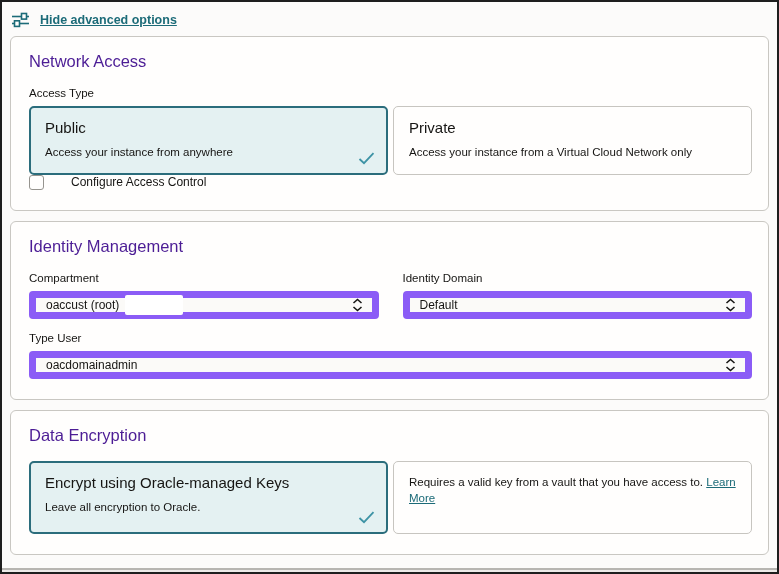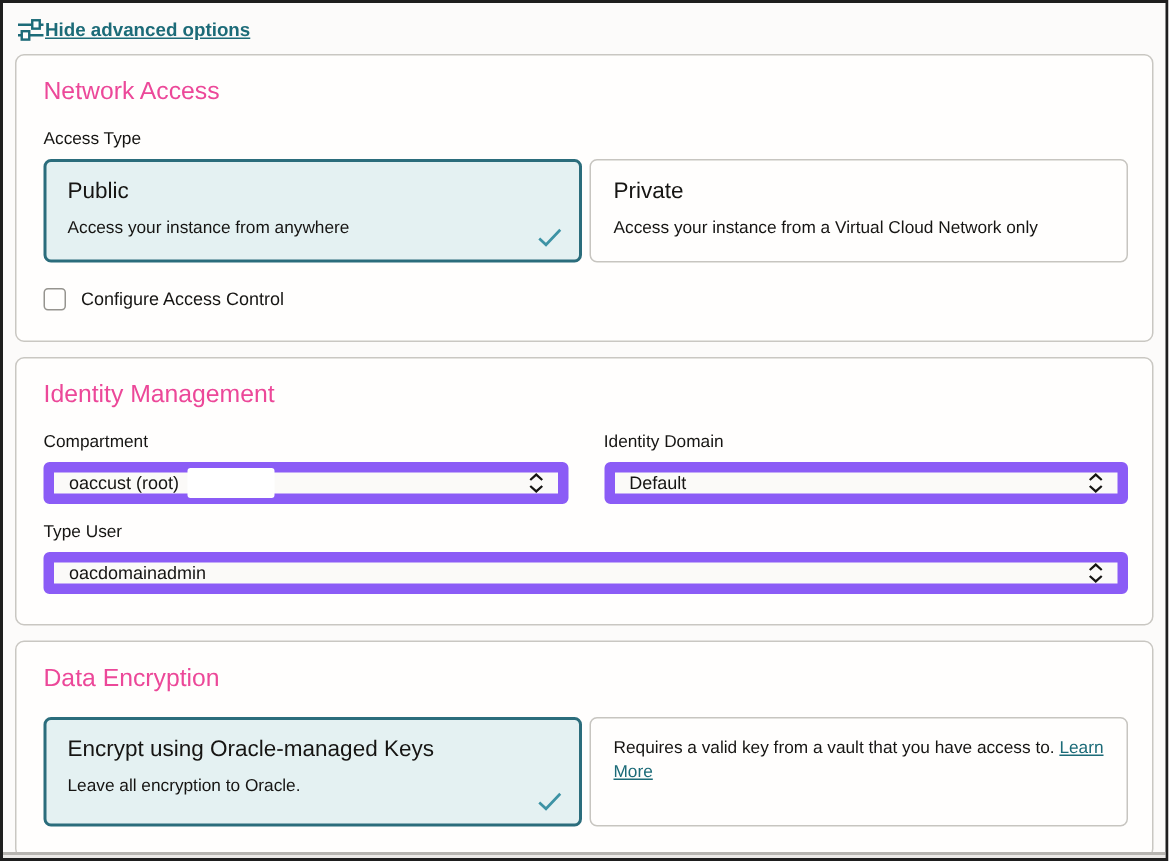--- a/index.html
+++ b/index.html
@@ -21,41 +21,42 @@
   .adv-header {
     display: flex;
     align-items: center;
     gap: 10px;
     padding: 9px 0 8px 10px;
     height: 34px;
   }
   .adv-toggle {
     display: flex;
     align-items: center;
+    gap: 10px;
     cursor: pointer;
     text-decoration: none;
   }
   .adv-toggle .label {
     font-size: 12.5px;
     font-weight: 700;
     color: #1c6b78;
     text-decoration: underline;
   }
   
   .section {
     margin: 0 8px 10px 8px;
     background: #fffefd;
     border: 1px solid #c9c7c2;
     border-radius: 6px;
     padding: 15px 16px 20px 18px;
   }
   .section-title {
     font-size: 16.5px;
     font-weight: 400;
-    color: #ec4899;
+    color: #4c1d95;
     margin-bottom: 16px;
   }
   .field-label {
     font-size: 11.5px;
     color: #161513;
     margin-bottom: 7px;
   }
   
   .tile-row {
     display: grid;
@@ -95,22 +96,21 @@
   }
   .inline-link {
     color: #1c6b78;
     text-decoration: underline;
     cursor: pointer;
   }
   
   .checkbox-row {
     display: flex;
     align-items: center;
-    gap: 10px;
-    margin-top: 17px;
+    gap: 27px;
   }
   .checkbox-box {
     width: 15px;
     height: 15px;
     border: 1px solid #96948f;
     border-radius: 3px;
     background: #fffefd;
     cursor: pointer;
     flex: 0 0 auto;
   }

